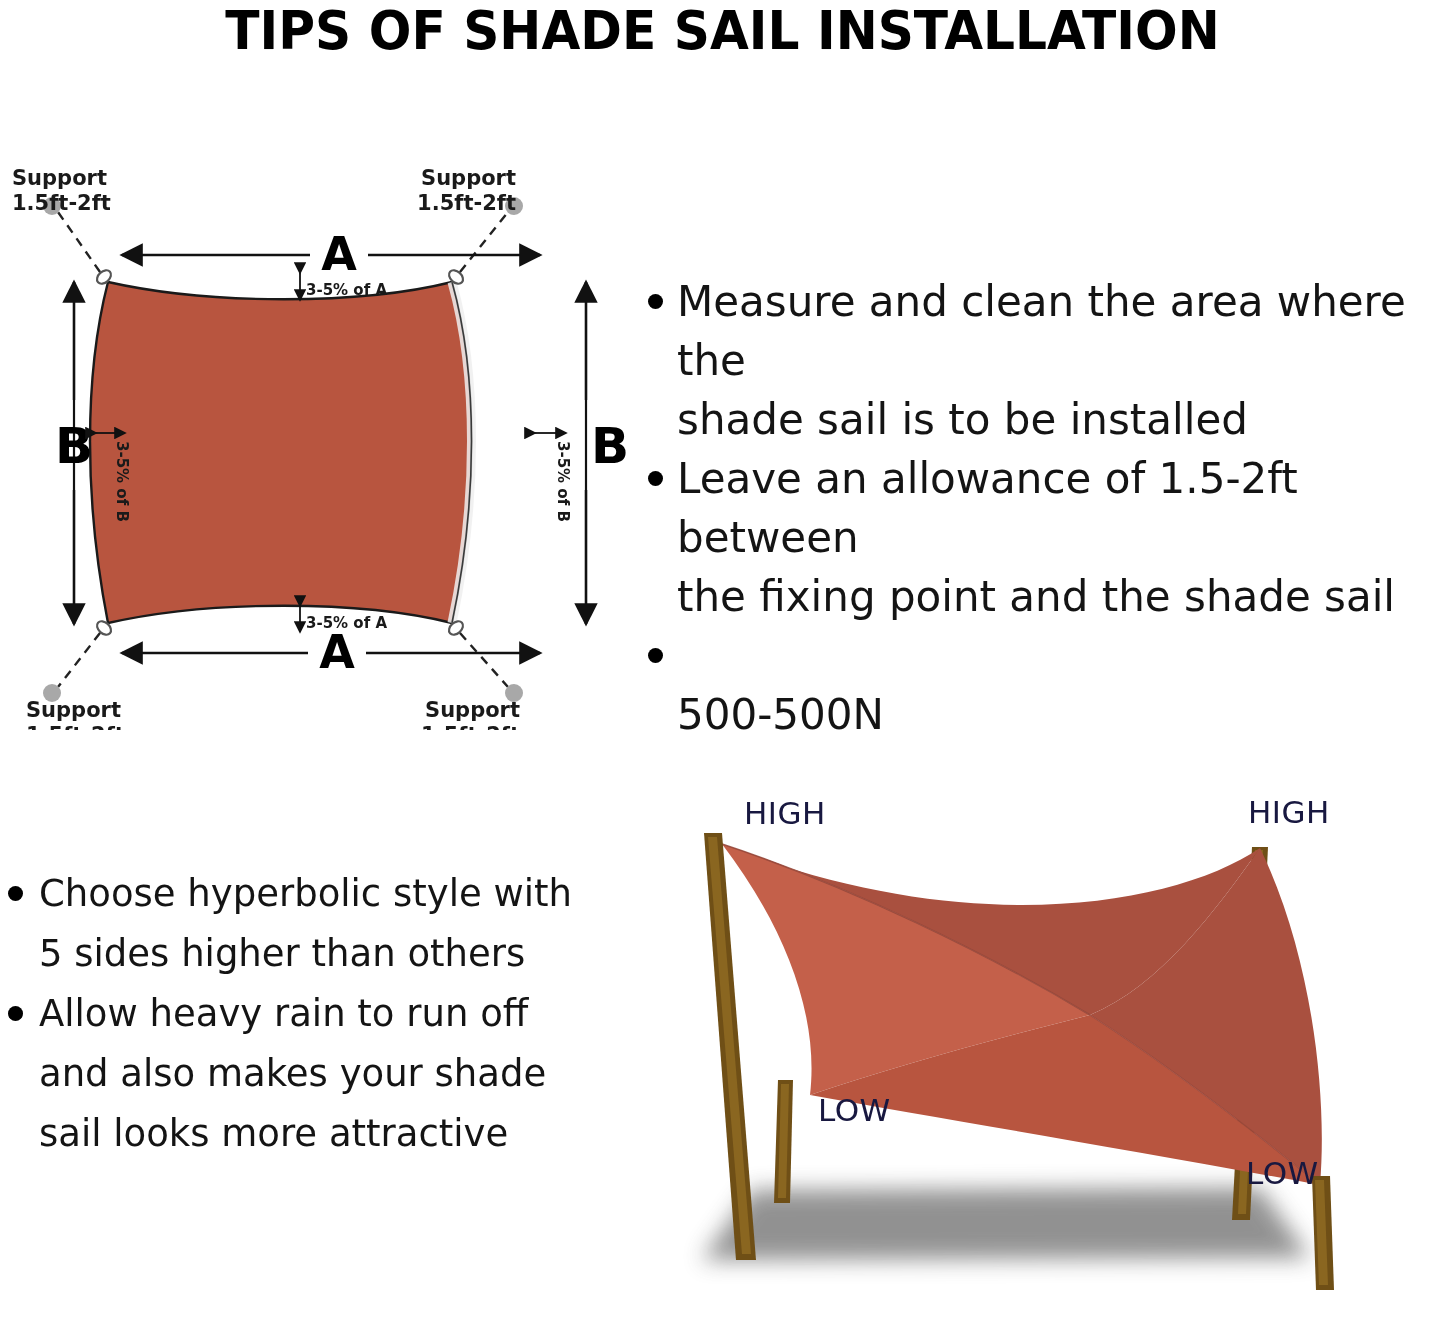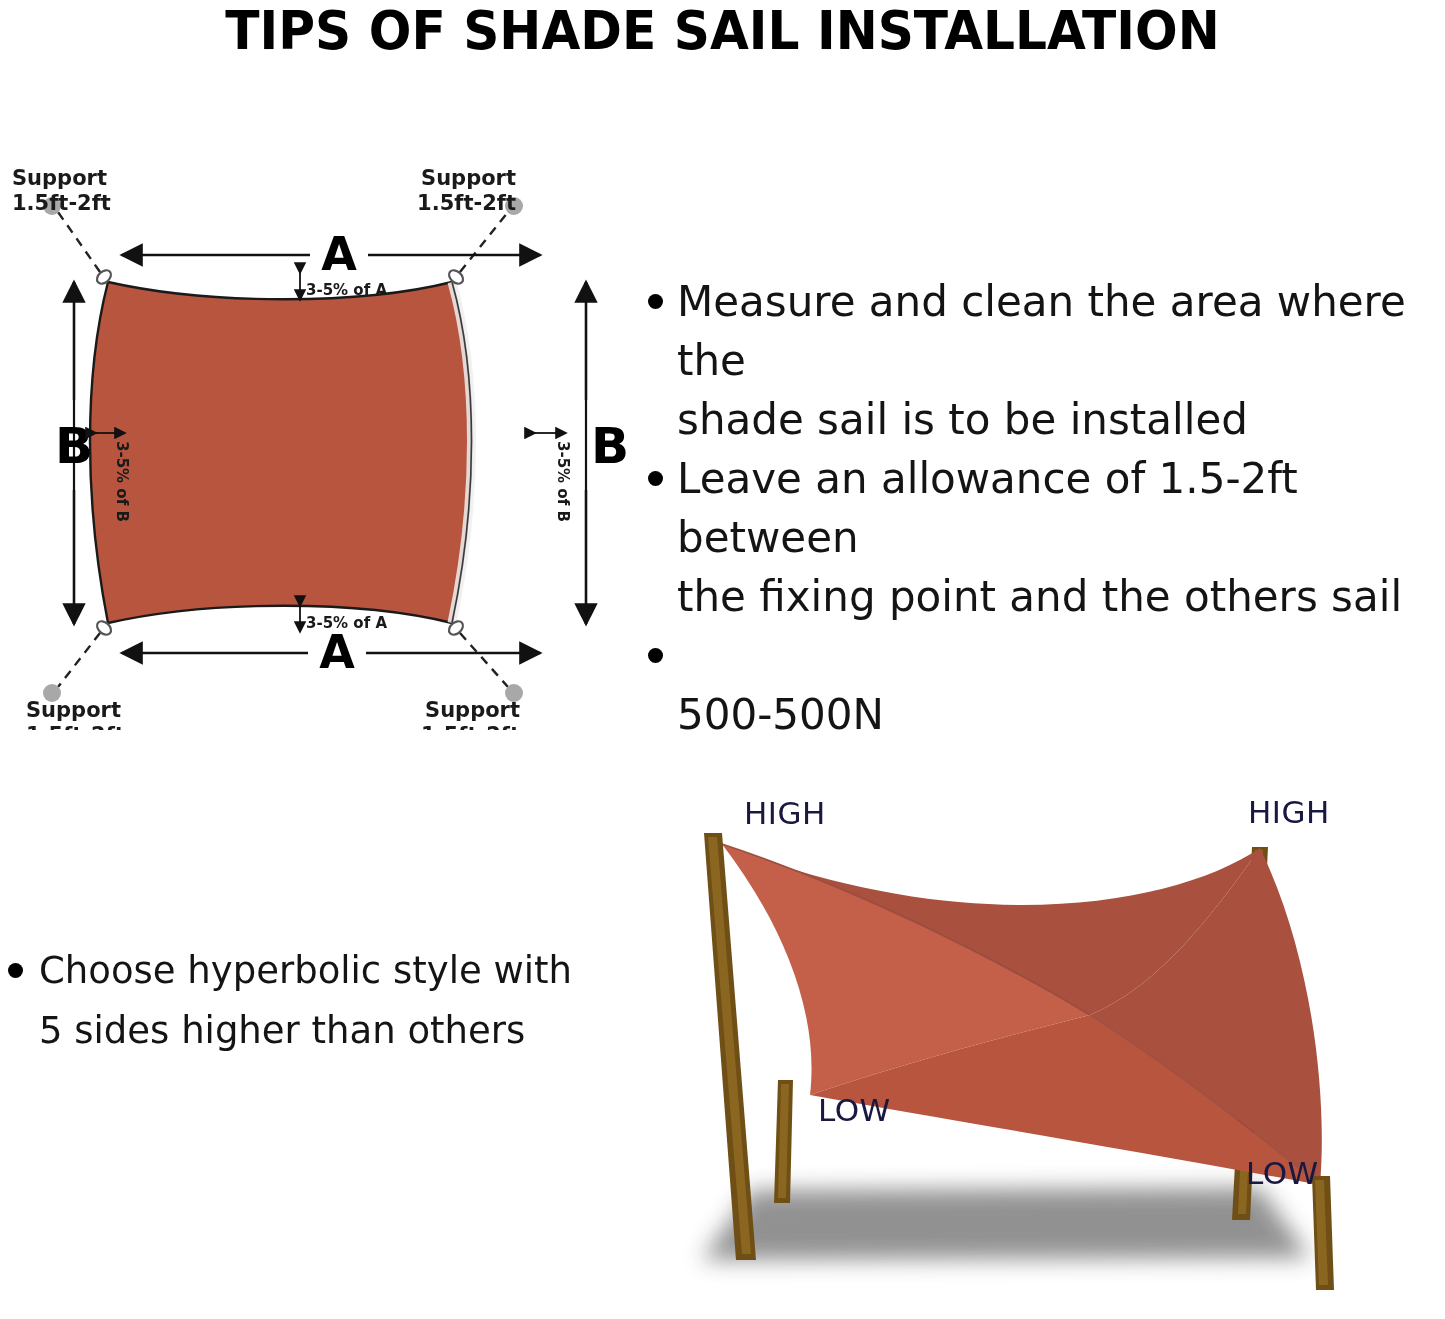--- a/index.html
+++ b/index.html
@@ -67,21 +67,21 @@
     transform-origin:left top;
   }
 
   #tips-right{
     left:648px;top:272px;width:805px;
   }
   #tips-right .bullet-text{font-size:42px;line-height:59px;}
   #tips-right .bullet-dot{margin-top:22px;}
 
   #tips-left{
-    left:0px;top:941px;width:620px;
+    left:0px;top:864px;width:620px;
   }
   #tips-left .bullet-text{font-size:37px;line-height:60px;}
   #tips-left .bullet-dot{margin-top:22px;margin-right:16px;margin-left:8px;}
 
   
   #hyper-illustration{
     position:absolute;left:660px;top:790px;width:785px;height:529px;
   }
   #hyper-illustration svg{display:block;}
   .hl-label{
@@ -202,38 +202,46 @@
     <span class="bullet-dot"></span>
     <span class="bullet-text">
       <span>Measure and clean the area where the</span><br>
       <span>shade sail is to be installed</span>
     </span>
   </div>
   <div class="bullet-row">
     <span class="bullet-dot"></span>
     <span class="bullet-text">
       <span>Leave an allowance of 1.5-2ft between</span><br>
-      <span>the fixing point and the others sail</span>
+      <span>the fixing point and the shade sail</span>
     </span>
   </div>
   <div class="bullet-row">
     <span class="bullet-dot"></span>
     <span class="bullet-text">
       <br>
       <span>500-500N</span>
     </span>
   </div>
 </div>
 
 <div id="tips-left" class="bullet-list">
   <div class="bullet-row">
     <span class="bullet-dot"></span>
     <span class="bullet-text">
       <span>Choose hyperbolic style with</span><br>
       <span>5 sides higher than others</span>
+    </span>
+  </div>
+  <div class="bullet-row">
+    <span class="bullet-dot"></span>
+    <span class="bullet-text">
+      <span>Allow heavy rain to run off</span><br>
+      <span>and also makes your shade</span><br>
+      <span>sail looks more attractive</span>
     </span>
   </div>
 </div>
 
 <div id="hyper-illustration">
   <svg width="785" height="529" viewBox="0 0 785 529" xmlns="http://www.w3.org/2000/svg">
     <defs>
       <filter id="softShadow" x="-25%" y="-60%" width="150%" height="250%">
         <feGaussianBlur stdDeviation="11"></feGaussianBlur>
       </filter>

